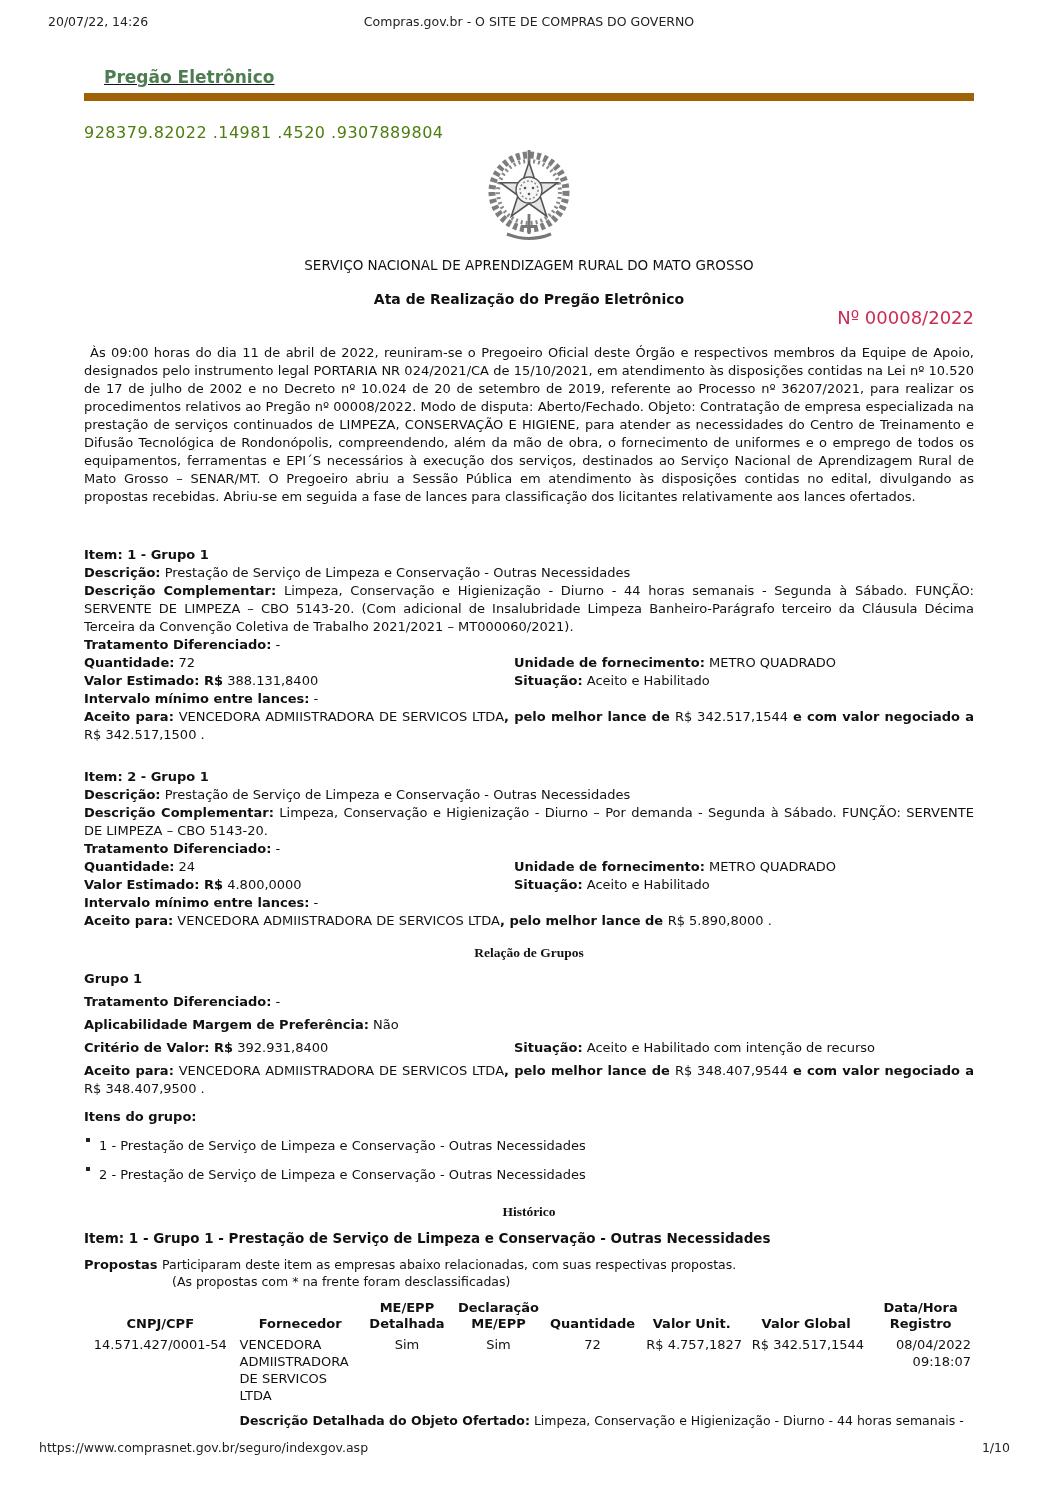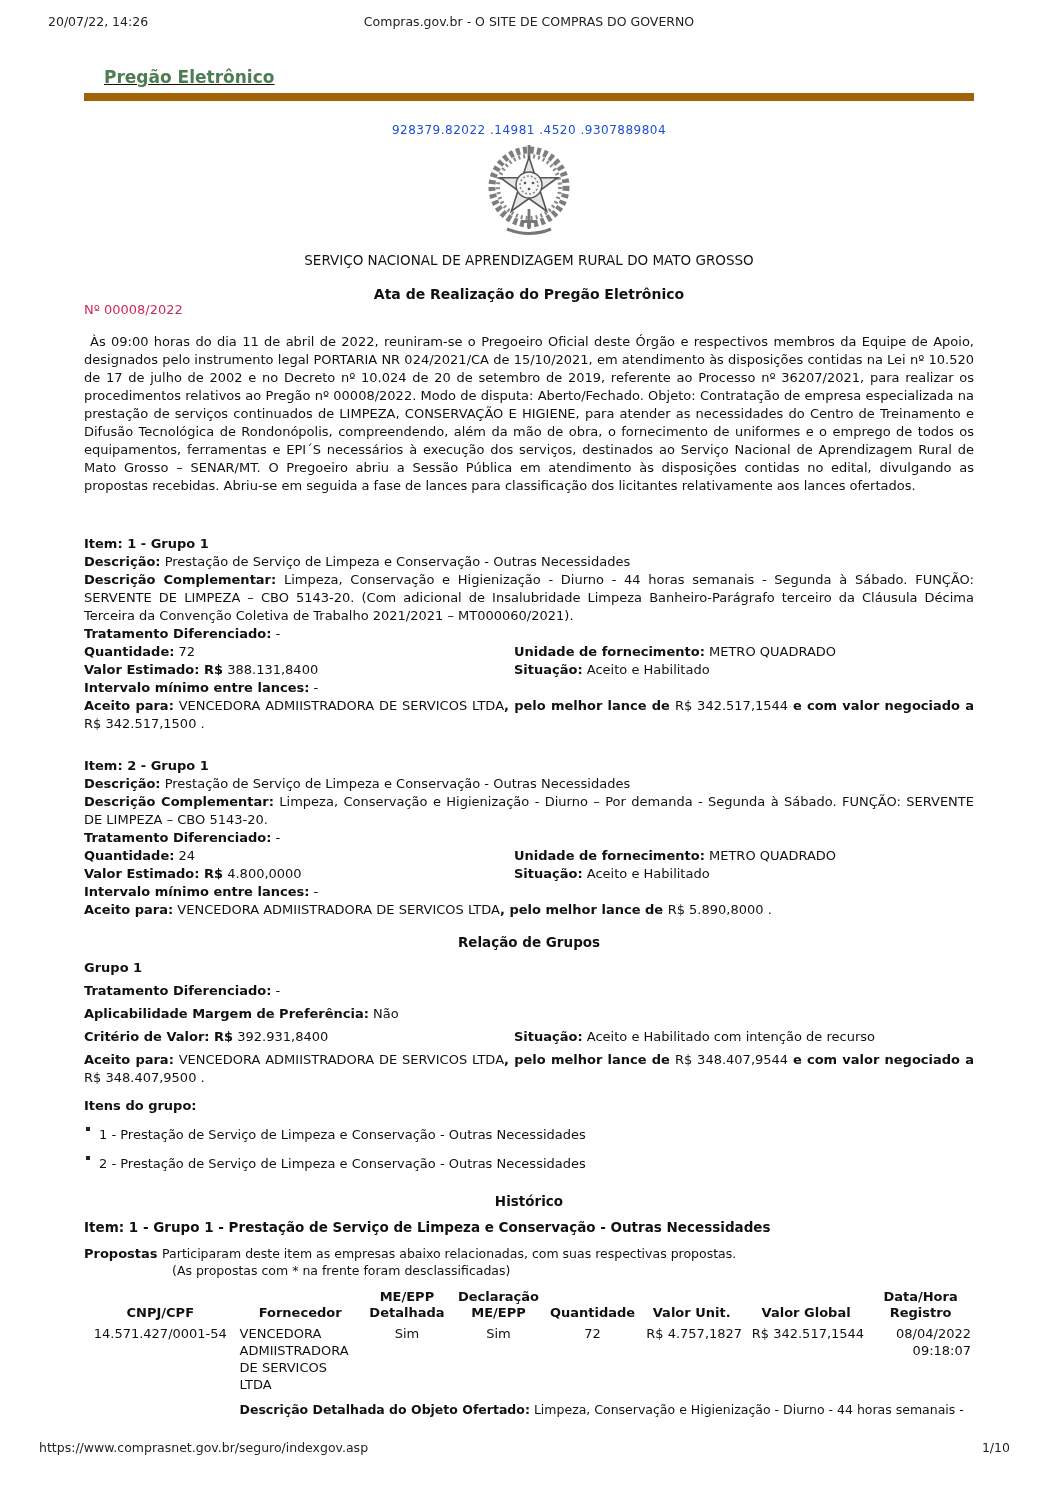--- a/index.html
+++ b/index.html
@@ -3,36 +3,36 @@
 <meta charset="utf-8">
 <style>
   html,body{margin:0;padding:0;background:#ffffff;}
   body{width:1058px;height:1497px;overflow:hidden;font-family:"DejaVu Sans",sans-serif;color:#111;position:relative;}
   .page{padding:14px 48px 0 48px;position:relative;height:1483px;box-sizing:border-box;}
   .print-header{position:relative;font-size:12.5px;color:#222;height:17px;}
   .print-header .center{position:absolute;left:50%;transform:translateX(-50%);white-space:nowrap;}
   .content{margin:0 36px;}
   .title-bar{margin-top:36px;border-bottom:8px solid #a16207;padding:0 0 6px 20px;text-decoration:underline;}
   .title-bar h1{margin:0;font-size:17px;font-weight:bold;color:#4e7d52;}
-  .proc-number{margin-top:22px;text-align:center;font-size:12px;color:#1d4ed8;letter-spacing:.5px;}
+  .proc-number{margin-top:22px;text-align:left;font-size:16px;color:#4d7c0f;letter-spacing:.5px;}
   .emblem{margin-top:6px;text-align:center;}
   .org{margin-top:8px;text-align:center;font-size:13.5px;}
   .ata-title{margin-top:18px;text-align:center;font-size:14px;font-weight:bold;}
-  .ata-number{text-align:left;font-size:13px;color:#cc2b55;}
+  .ata-number{text-align:right;font-size:18px;color:#cc2b55;}
   .intro{margin:16px 0 0 0;font-size:13px;line-height:18px;text-align:justify;text-indent:6px;}
   p.ln{margin:0;font-size:13px;line-height:18px;}
   .just{text-align:justify;}
   .bold-full{font-weight:bold;}
   .item-block{margin-top:0;}
   #item1{margin-top:40px;}
   #item2{margin-top:24px;}
   .cols{display:flex;}
   .col-l{width:430px;flex:none;}
   .aceito{margin-top:10px;}
-  .center-h{margin:5px;text-align:center;font-size:13.5px;font-weight:bold;}
+  .center-h{margin:5px;text-align:center;font-size:13.5px;font-weight:bold;font-family:Liberation Serif, serif;}
   #relacao-heading{margin-top:15px;}
   .g-ln{margin:5px 0 0 0;font-size:13px;line-height:18px;}
   .g-first{margin-top:9px;}
   .bullet-item{margin:11px 0 0 2px;font-size:13px;line-height:18px;}
   .sq{display:inline-block;width:4px;height:4px;background:#222;margin-right:9px;vertical-align:8px;}
   #historico-heading{margin-top:20px;}
   .hist-item{margin:8px 0 0 0;font-size:13.5px;line-height:20px;font-weight:bold;}
   .prop{margin:8px 0 0 0;font-size:12.5px;line-height:17px;}
   .prop b{font-size:13px;}
   .prop-note{margin:0 0 0 88px;font-size:12.5px;line-height:17px;}

